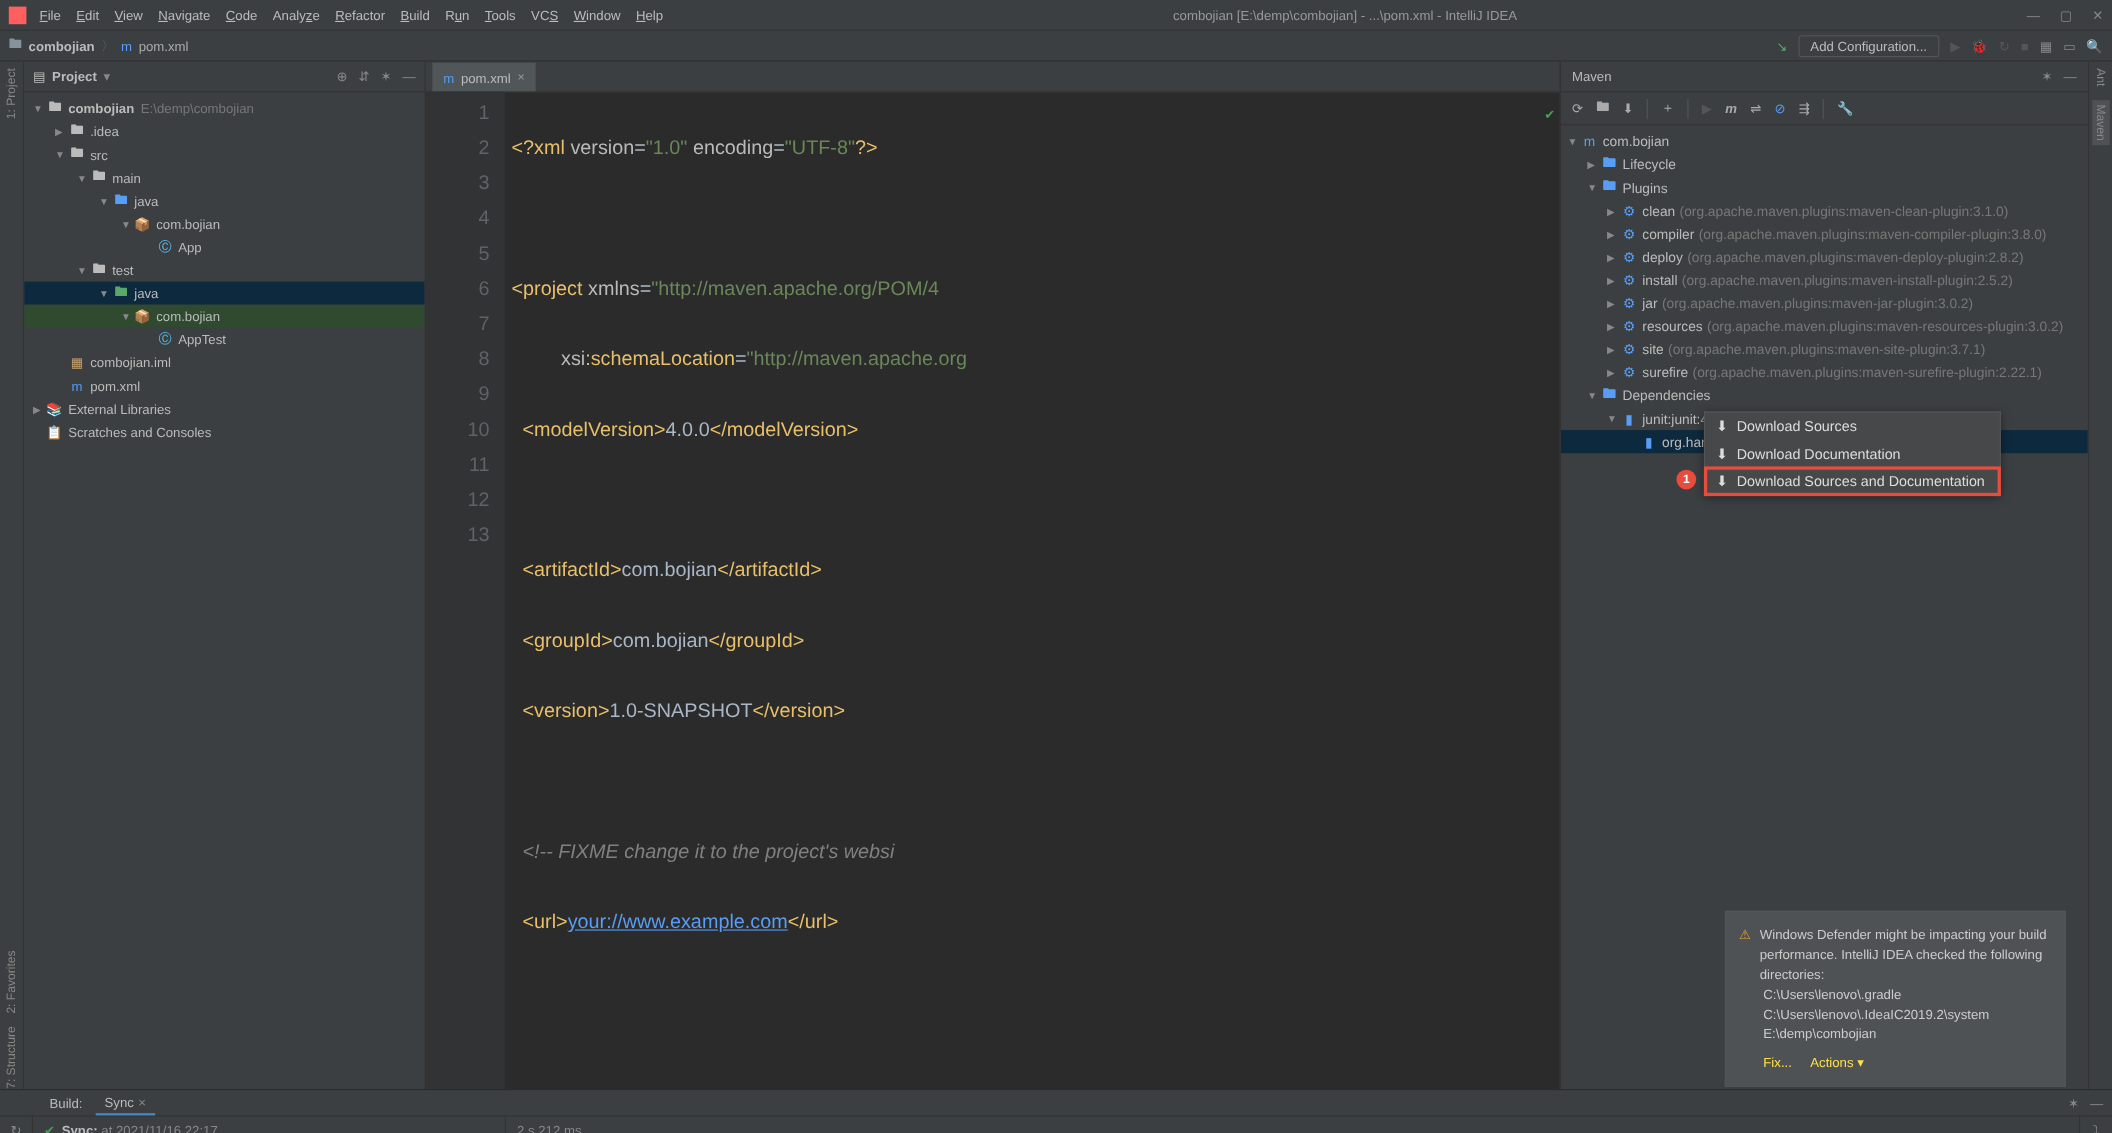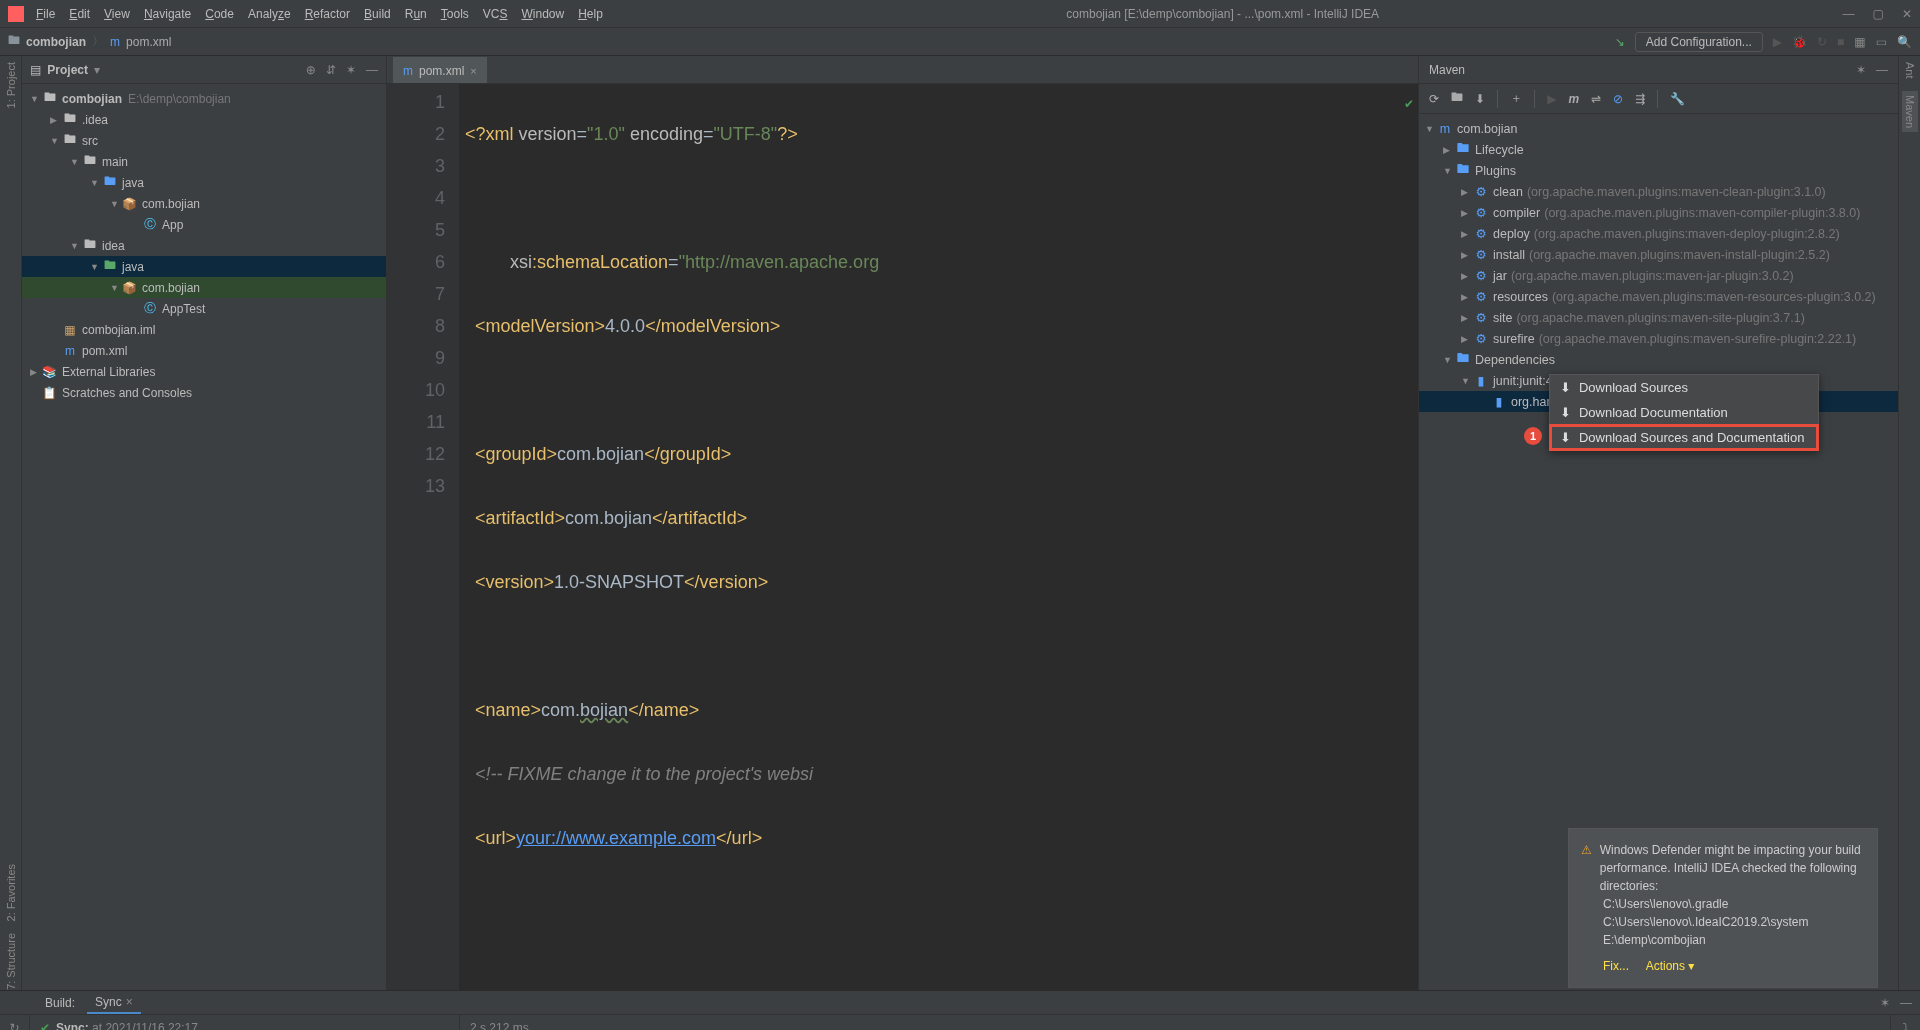--- a/index.html
+++ b/index.html
@@ -188,21 +188,21 @@
           <span class="tlabel">com.bojian</span>
         </div>
       <div class="tree-node" style="padding-left:108px">
           <span class="arrow"></span>
           <span class="ticon" style="color:#4fc3f7">Ⓒ</span>
           <span class="tlabel">App</span>
         </div>
       <div class="tree-node" style="padding-left:48px">
           <span class="arrow">▼</span>
           <span class="ticon">🖿</span>
-          <span class="tlabel">idea</span>
+          <span class="tlabel">test</span>
         </div>
       <div class="tree-node selected" style="padding-left:68px">
           <span class="arrow">▼</span>
           <span class="ticon" style="color:#59a869">🖿</span>
           <span class="tlabel">java</span>
         </div>
       <div class="tree-node" style="padding-left:88px;background:#2f4a2f">
           <span class="arrow">▼</span>
           <span class="ticon">📦</span>
           <span class="tlabel">com.bojian</span>
@@ -256,28 +256,28 @@
           <div>8</div>
           <div>9</div>
           <div>10</div>
           <div>11</div>
           <div>12</div>
           <div>13</div>
       </div>
       <div class="codelines">
 <div><span class="c-tag">&lt;?xml </span><span class="c-attr">version</span><span>=</span><span class="c-str">"1.0"</span><span class="c-attr"> encoding</span><span>=</span><span class="c-str">"UTF-8"</span><span class="c-tag">?&gt;</span></div>
 <div>&nbsp;</div>
+<div><span class="c-tag">&lt;project </span><span class="c-attr">xmlns</span><span>=</span><span class="c-str">"http://maven.apache.org/POM/4</span></div>
 <div><span>         </span><span class="c-attr">xsi</span><span class="c-tag">:schemaLocation</span><span>=</span><span class="c-str">"http://maven.apache.org</span></div>
 <div><span class="c-tag">  &lt;modelVersion&gt;</span><span>4.0.0</span><span class="c-tag">&lt;/modelVersion&gt;</span></div>
 <div>&nbsp;</div>
+<div><span class="c-tag">  &lt;artifactId&gt;</span><span>com.bojian</span><span class="c-tag">&lt;/artifactId&gt;</span></div>
 <div><span class="c-tag">  &lt;groupId&gt;</span><span>com.bojian</span><span class="c-tag">&lt;/groupId&gt;</span></div>
-<div><span class="c-tag">  &lt;artifactId&gt;</span><span>com.bojian</span><span class="c-tag">&lt;/artifactId&gt;</span></div>
 <div><span class="c-tag">  &lt;version&gt;</span><span>1.0-SNAPSHOT</span><span class="c-tag">&lt;/version&gt;</span></div>
 <div>&nbsp;</div>
-<div><span class="c-tag">  &lt;name&gt;</span><span>com.</span><span class="c-warn">bojian</span><span class="c-tag">&lt;/name&gt;</span></div>
 <div><span class="c-comment">  &lt;!-- </span><span class="c-comment">FIXME change it to the project's websi</span></div>
 <div><span class="c-tag">  &lt;url&gt;</span><span style="color:#589df6;text-decoration:underline">your://www.example.com</span><span class="c-tag">&lt;/url&gt;</span></div>
       </div>
     </div>
   </div>
 
   <div class="maven-panel">
     <div class="maven-header">
       <span class="mtitle">Maven</span>
       <span style="margin-right:10px;color:#888">✶</span>

